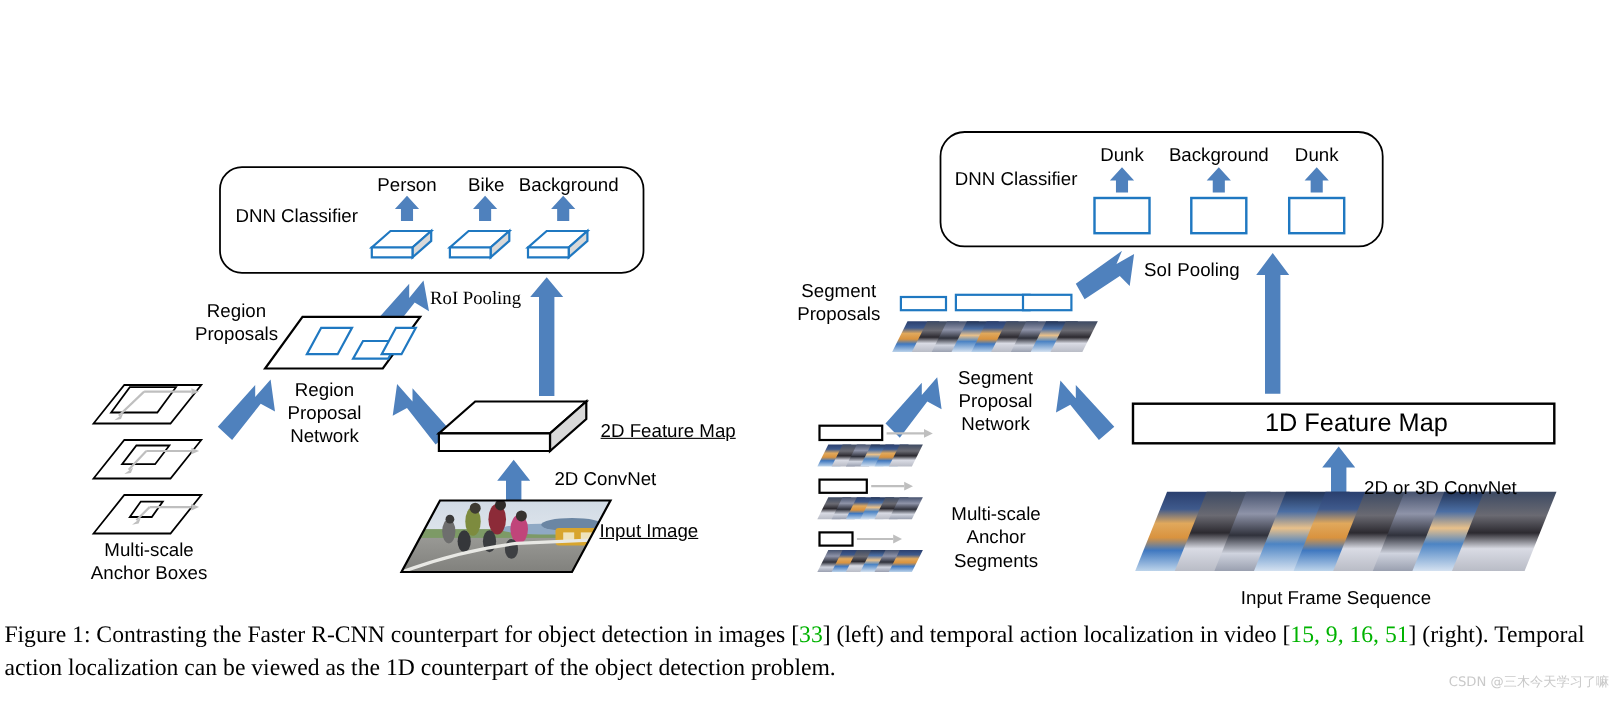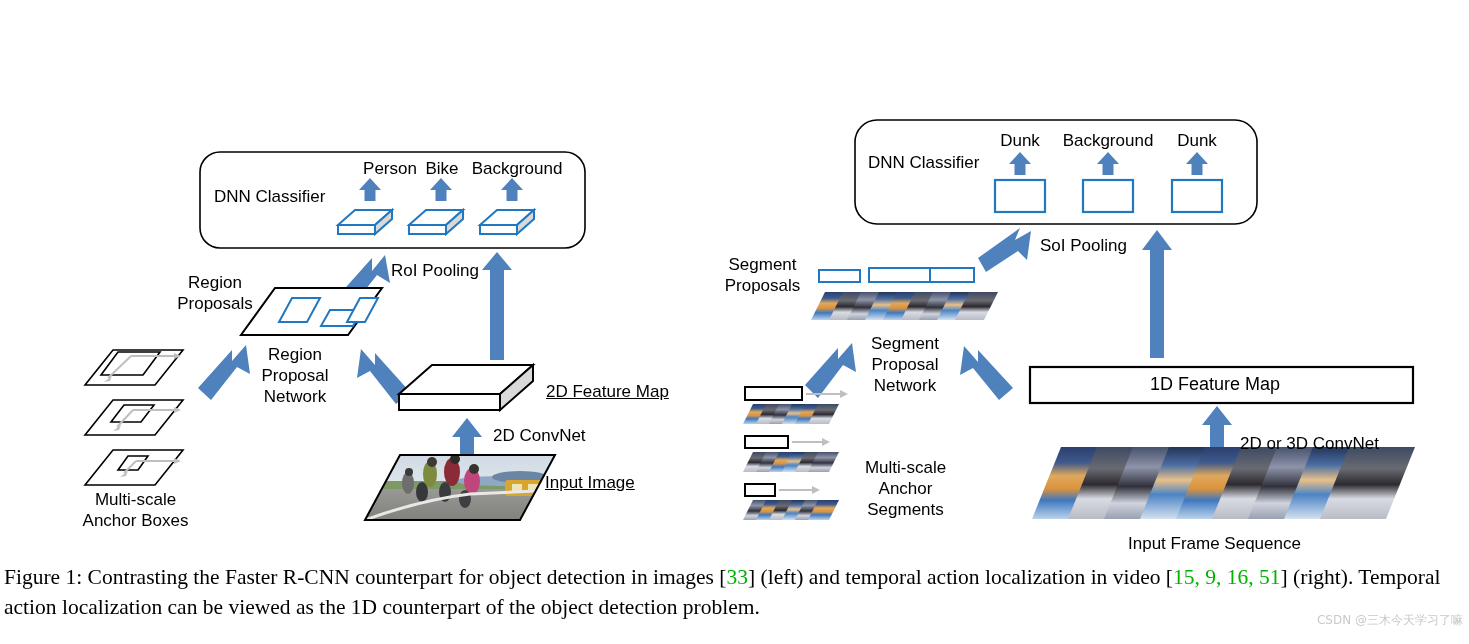--- a/index.html
+++ b/index.html
@@ -286,49 +286,49 @@
       <polygon points="1169,447 1227,447 1198,519 1140,519" fill="url(#bbD)"></polygon>
       <polygon points="1205,447 1263,447 1234,519 1176,519" fill="url(#bbA)"></polygon>
       <polygon points="1241,447 1299,447 1270,519 1212,519" fill="url(#bbB)"></polygon>
       <polygon points="1277,447 1335,447 1306,519 1248,519" fill="url(#bbC)"></polygon>
       <polygon points="1313,447 1371,447 1342,519 1284,519" fill="url(#bbD)"></polygon>
       <polygon points="1349,447 1415,447 1386,519 1320,519" fill="url(#bbB)"></polygon>
     </g>
   </svg>
 
   <div class="lbl" style="left:214px;top:186px;">DNN Classifier</div>
-  <div class="lbl c" style="left:350px;top:158px;width:80px;">Person</div>
+  <div class="lbl c" style="left:330px;top:158px;width:80px;">Person</div>
   <div class="lbl c" style="left:413px;top:158px;width:58px;">Bike</div>
   <div class="lbl c" style="left:458px;top:158px;width:118px;">Background</div>
-  <div class="lbl" style="left:391px;top:260px;">RoI Pooling</div>
+  <div class="lbl" style="left:391px;top:260px;font-family:Liberation Serif, serif;">RoI Pooling</div>
   <div class="lbl c" style="left:150px;top:272px;width:130px;">Region
 Proposals</div>
   <div class="lbl c" style="left:240px;top:344px;width:110px;">Region
 Proposal
 Network</div>
   <div class="lbl c" style="left:58px;top:489px;width:155px;">Multi-scale
 Anchor Boxes</div>
   <div class="lbl" style="left:546px;top:381px;text-decoration:underline;">2D Feature Map</div>
-  <div class="lbl" style="left:493px;top:425px;">2D ConvNet</div>
+  <div class="lbl" style="left:504px;top:425px;">2D ConvNet</div>
   <div class="lbl" style="left:545px;top:472px;text-decoration:underline;">Input Image</div>
 
   <div class="lbl" style="left:868px;top:152px;">DNN Classifier</div>
   <div class="lbl c" style="left:985px;top:130px;width:70px;">Dunk</div>
   <div class="lbl c" style="left:1052px;top:130px;width:112px;">Background</div>
   <div class="lbl c" style="left:1162px;top:130px;width:70px;">Dunk</div>
   <div class="lbl" style="left:1040px;top:235px;">SoI Pooling</div>
   <div class="lbl c" style="left:700px;top:254px;width:125px;">Segment
 Proposals</div>
   <div class="lbl c" style="left:850px;top:333px;width:110px;">Segment
 Proposal
 Network</div>
   <div class="lbl c" style="left:848px;top:457px;width:115px;">Multi-scale
 Anchor
 Segments</div>
-  <div class="lbl" style="left:1150px;top:374px;font-size:18px;">1D Feature Map</div>
+  <div class="lbl" style="left:1150px;top:374px;font-size:23px;">1D Feature Map</div>
   <div class="lbl" style="left:1240px;top:433px;">2D or 3D ConvNet</div>
   <div class="lbl" style="left:1128px;top:533px;">Input Frame Sequence</div>
 
   <div class="caption"><span>Figure 1:</span><span> Contrasting the Faster R-CNN counterpart for object detection in images [</span><span class="cite">33</span><span>] (left) and temporal action localization in video [</span><span class="cite">15, 9, 16, 51</span><span>] (right). Temporal action localization can be viewed as the 1D counterpart of the object detection problem.</span></div>
 
   <div class="watermark">CSDN @三木今天学习了嘛</div>
 
 </div>
 
 </body></html>

